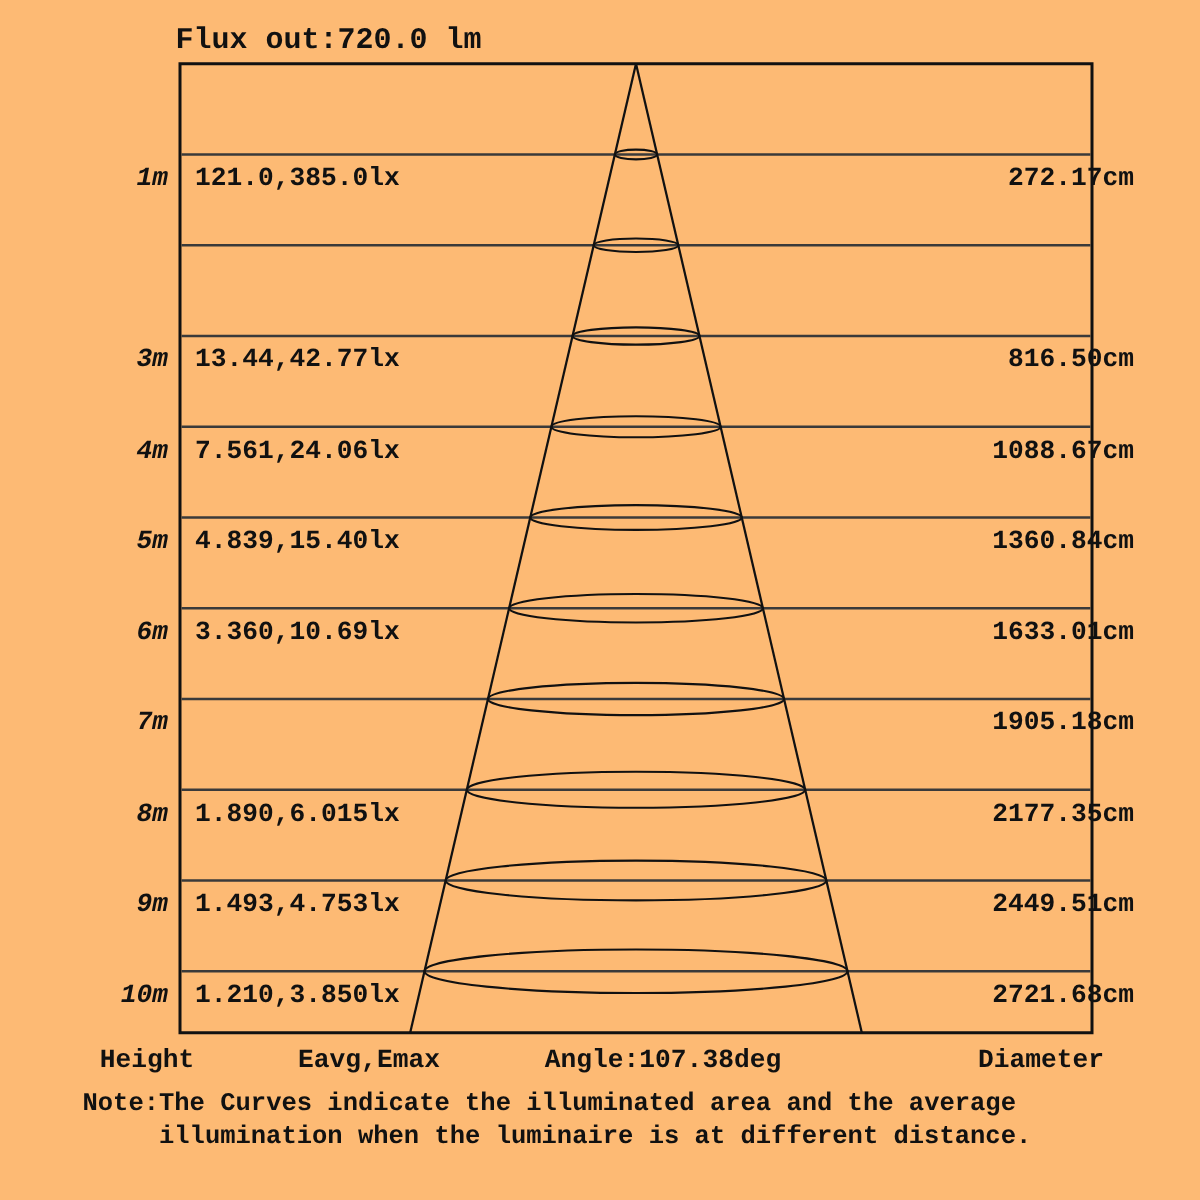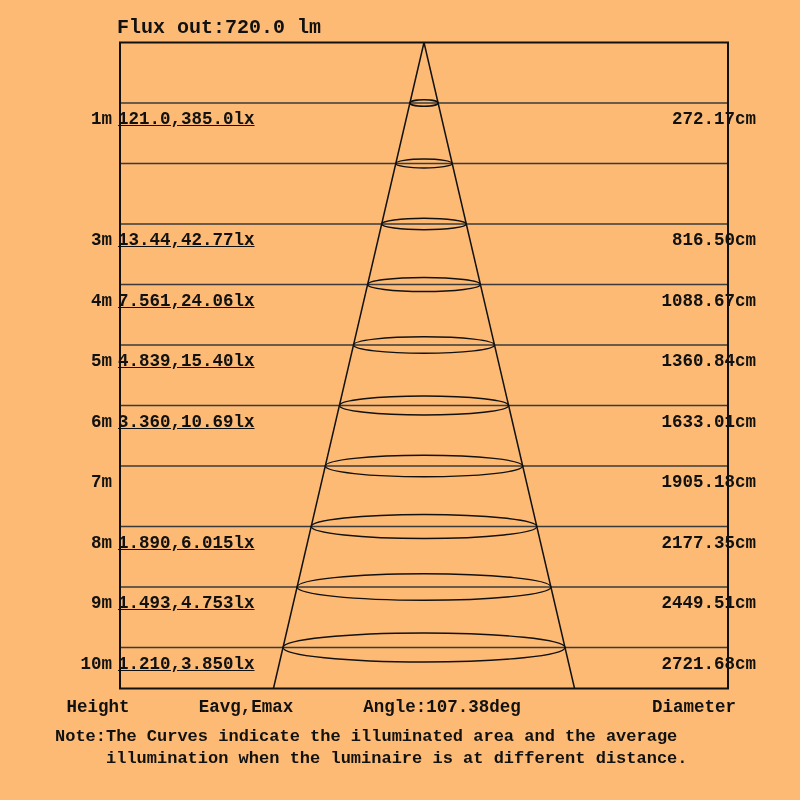--- a/index.html
+++ b/index.html
@@ -8,22 +8,22 @@
     position:relative;width:800px;height:800px;background:#fdba74;
     font-family:"Liberation Mono","DejaVu Sans Mono",monospace;
     font-weight:700;color:#111;padding-left:44px;
   }
   .title{
     position:absolute;left:117px;top:16px;
     font-size:20px;white-space:pre;
   }
   #cone-svg{position:absolute;left:0;top:0;}
   .row{position:absolute;left:0;width:100%;height:22px;font-size:17.5px;line-height:20px;}
-  .row .h{position:absolute;left:40px;width:72px;text-align:right;white-space:pre;}
-  .row .v{position:absolute;left:118px;white-space:pre;text-decoration:underline;}
+  .row .h{position:absolute;left:40px;width:72px;text-align:right;white-space:pre;font-style:italic;}
+  .row .v{position:absolute;left:130px;white-space:pre;}
   .row .d{position:absolute;right:88px;text-align:center;white-space:pre;}
   .footer-label{
     position:absolute;top:697px;font-size:17.5px;
     transform:translateX(-50%);white-space:pre;margin-left:19px;
   }
   .note-line{position:absolute;font-size:17px;white-space:pre;}
   .note-1{left:55px;top:727px;}
   .note-2{left:106px;top:749px;}
 </style>
 </head>

